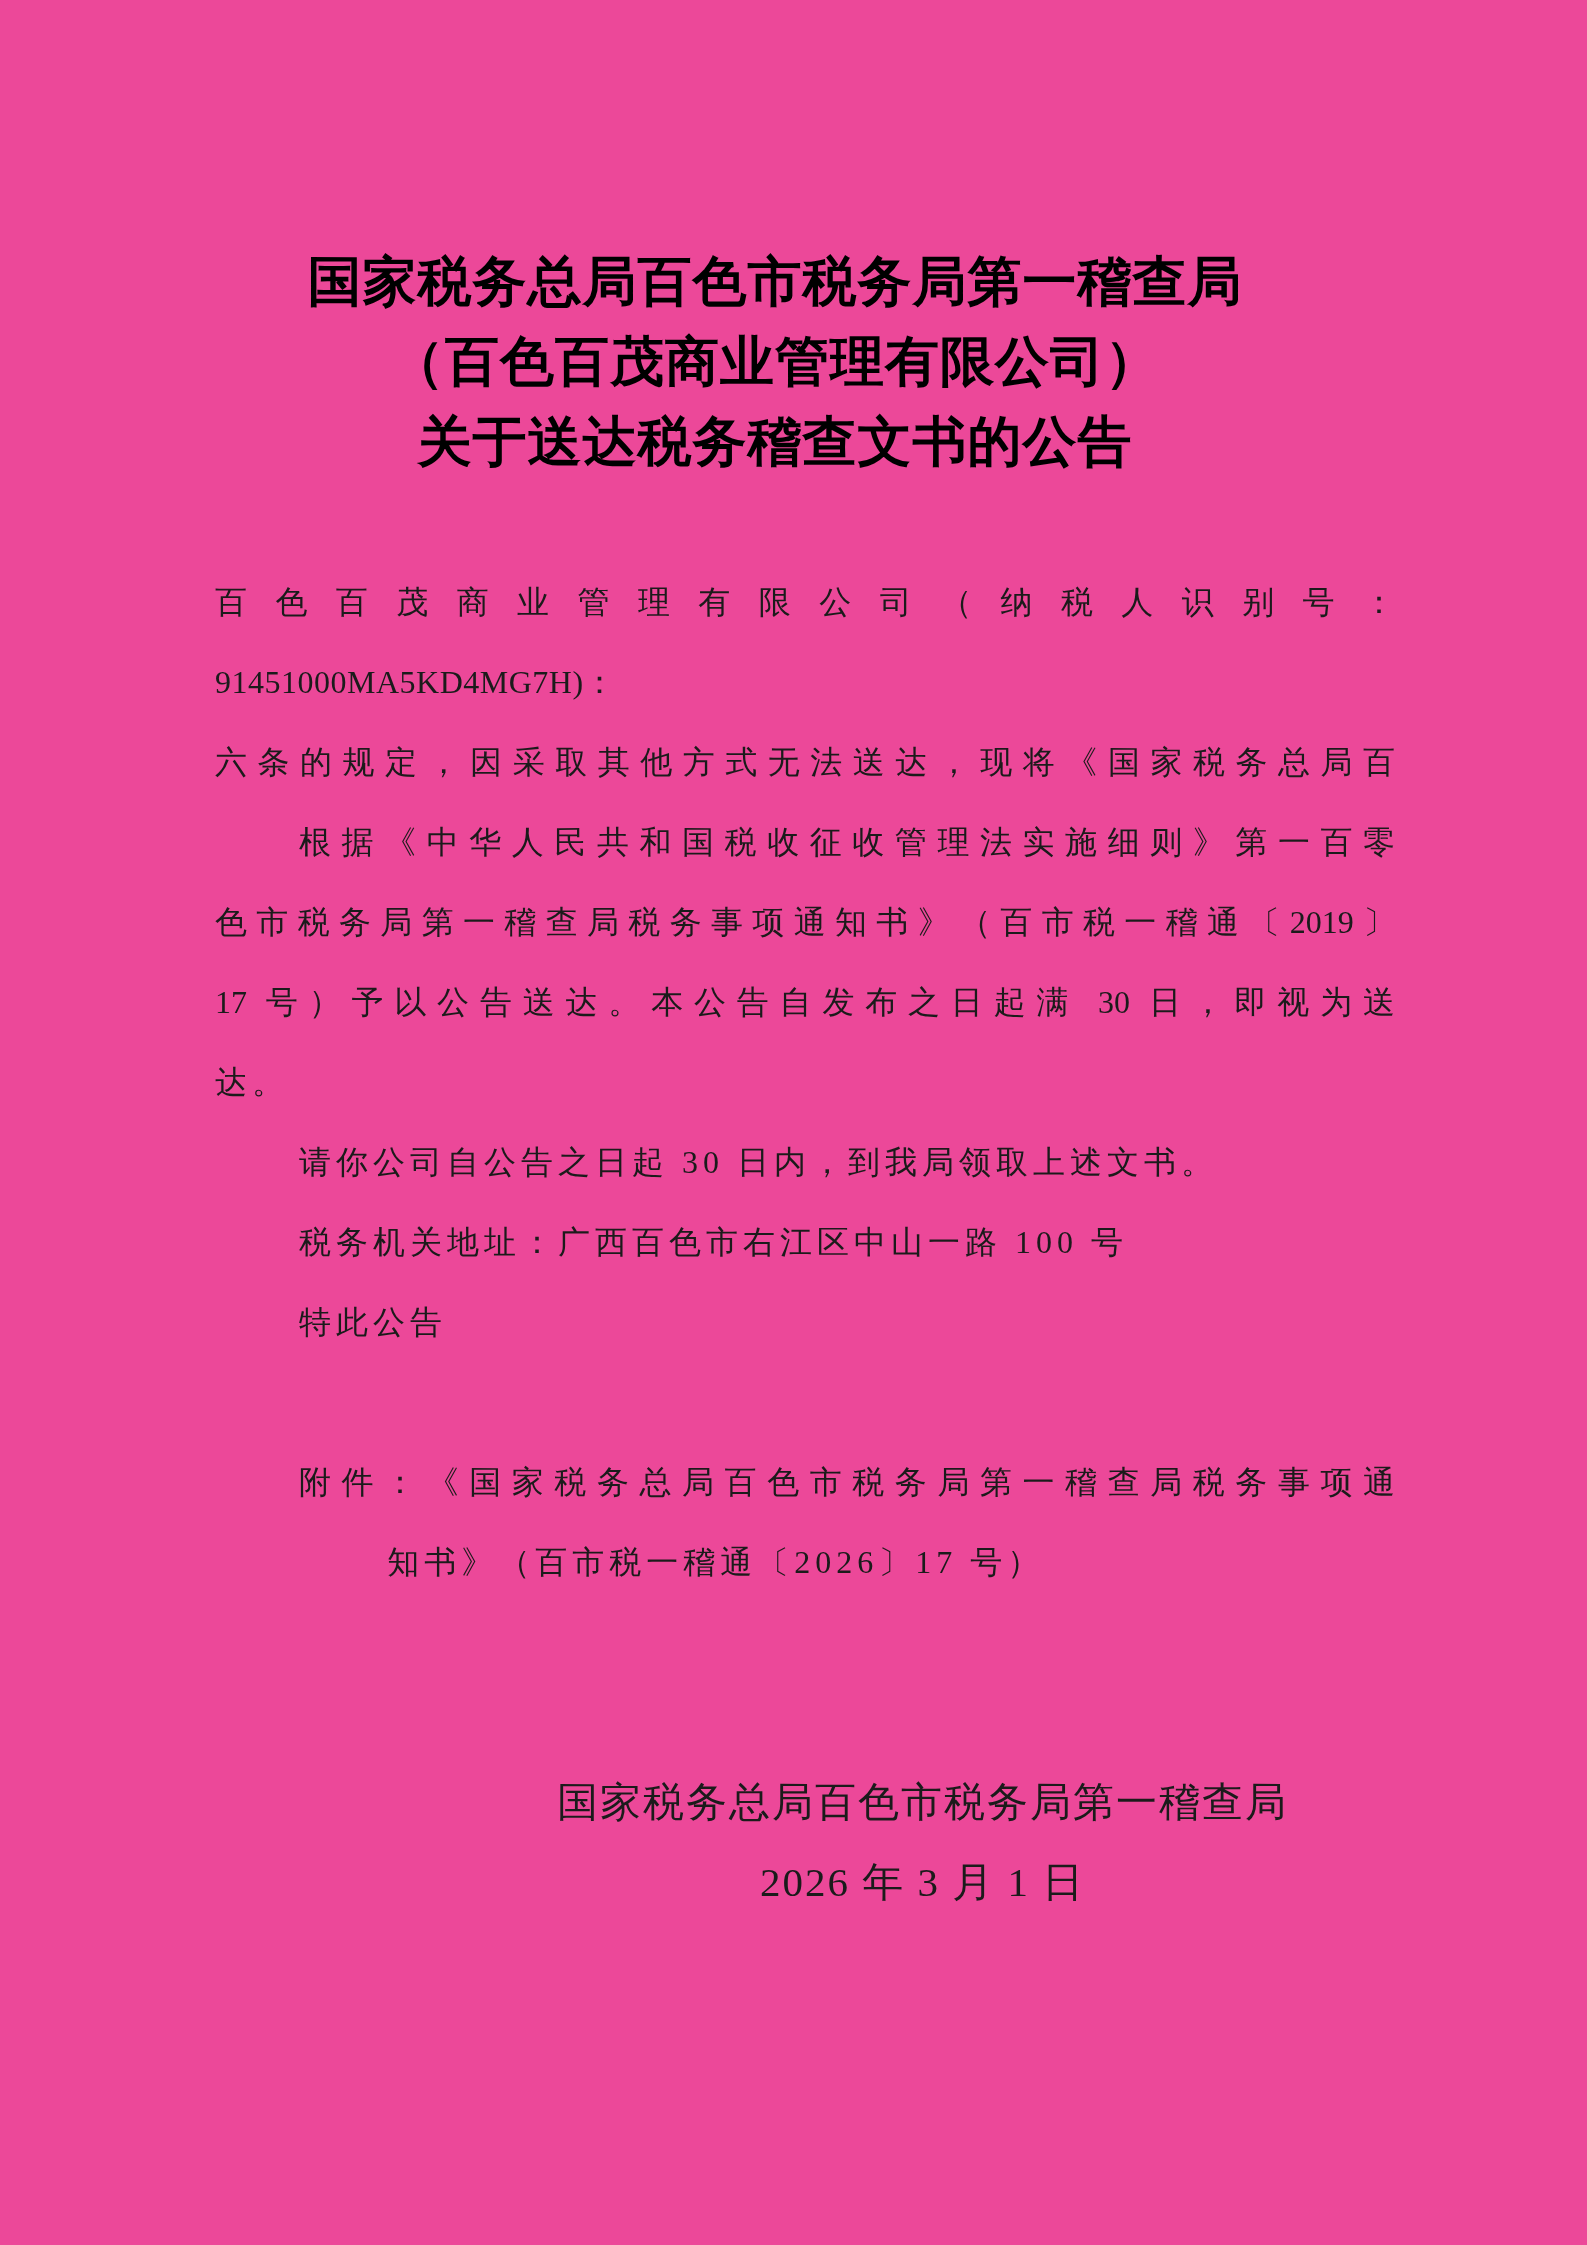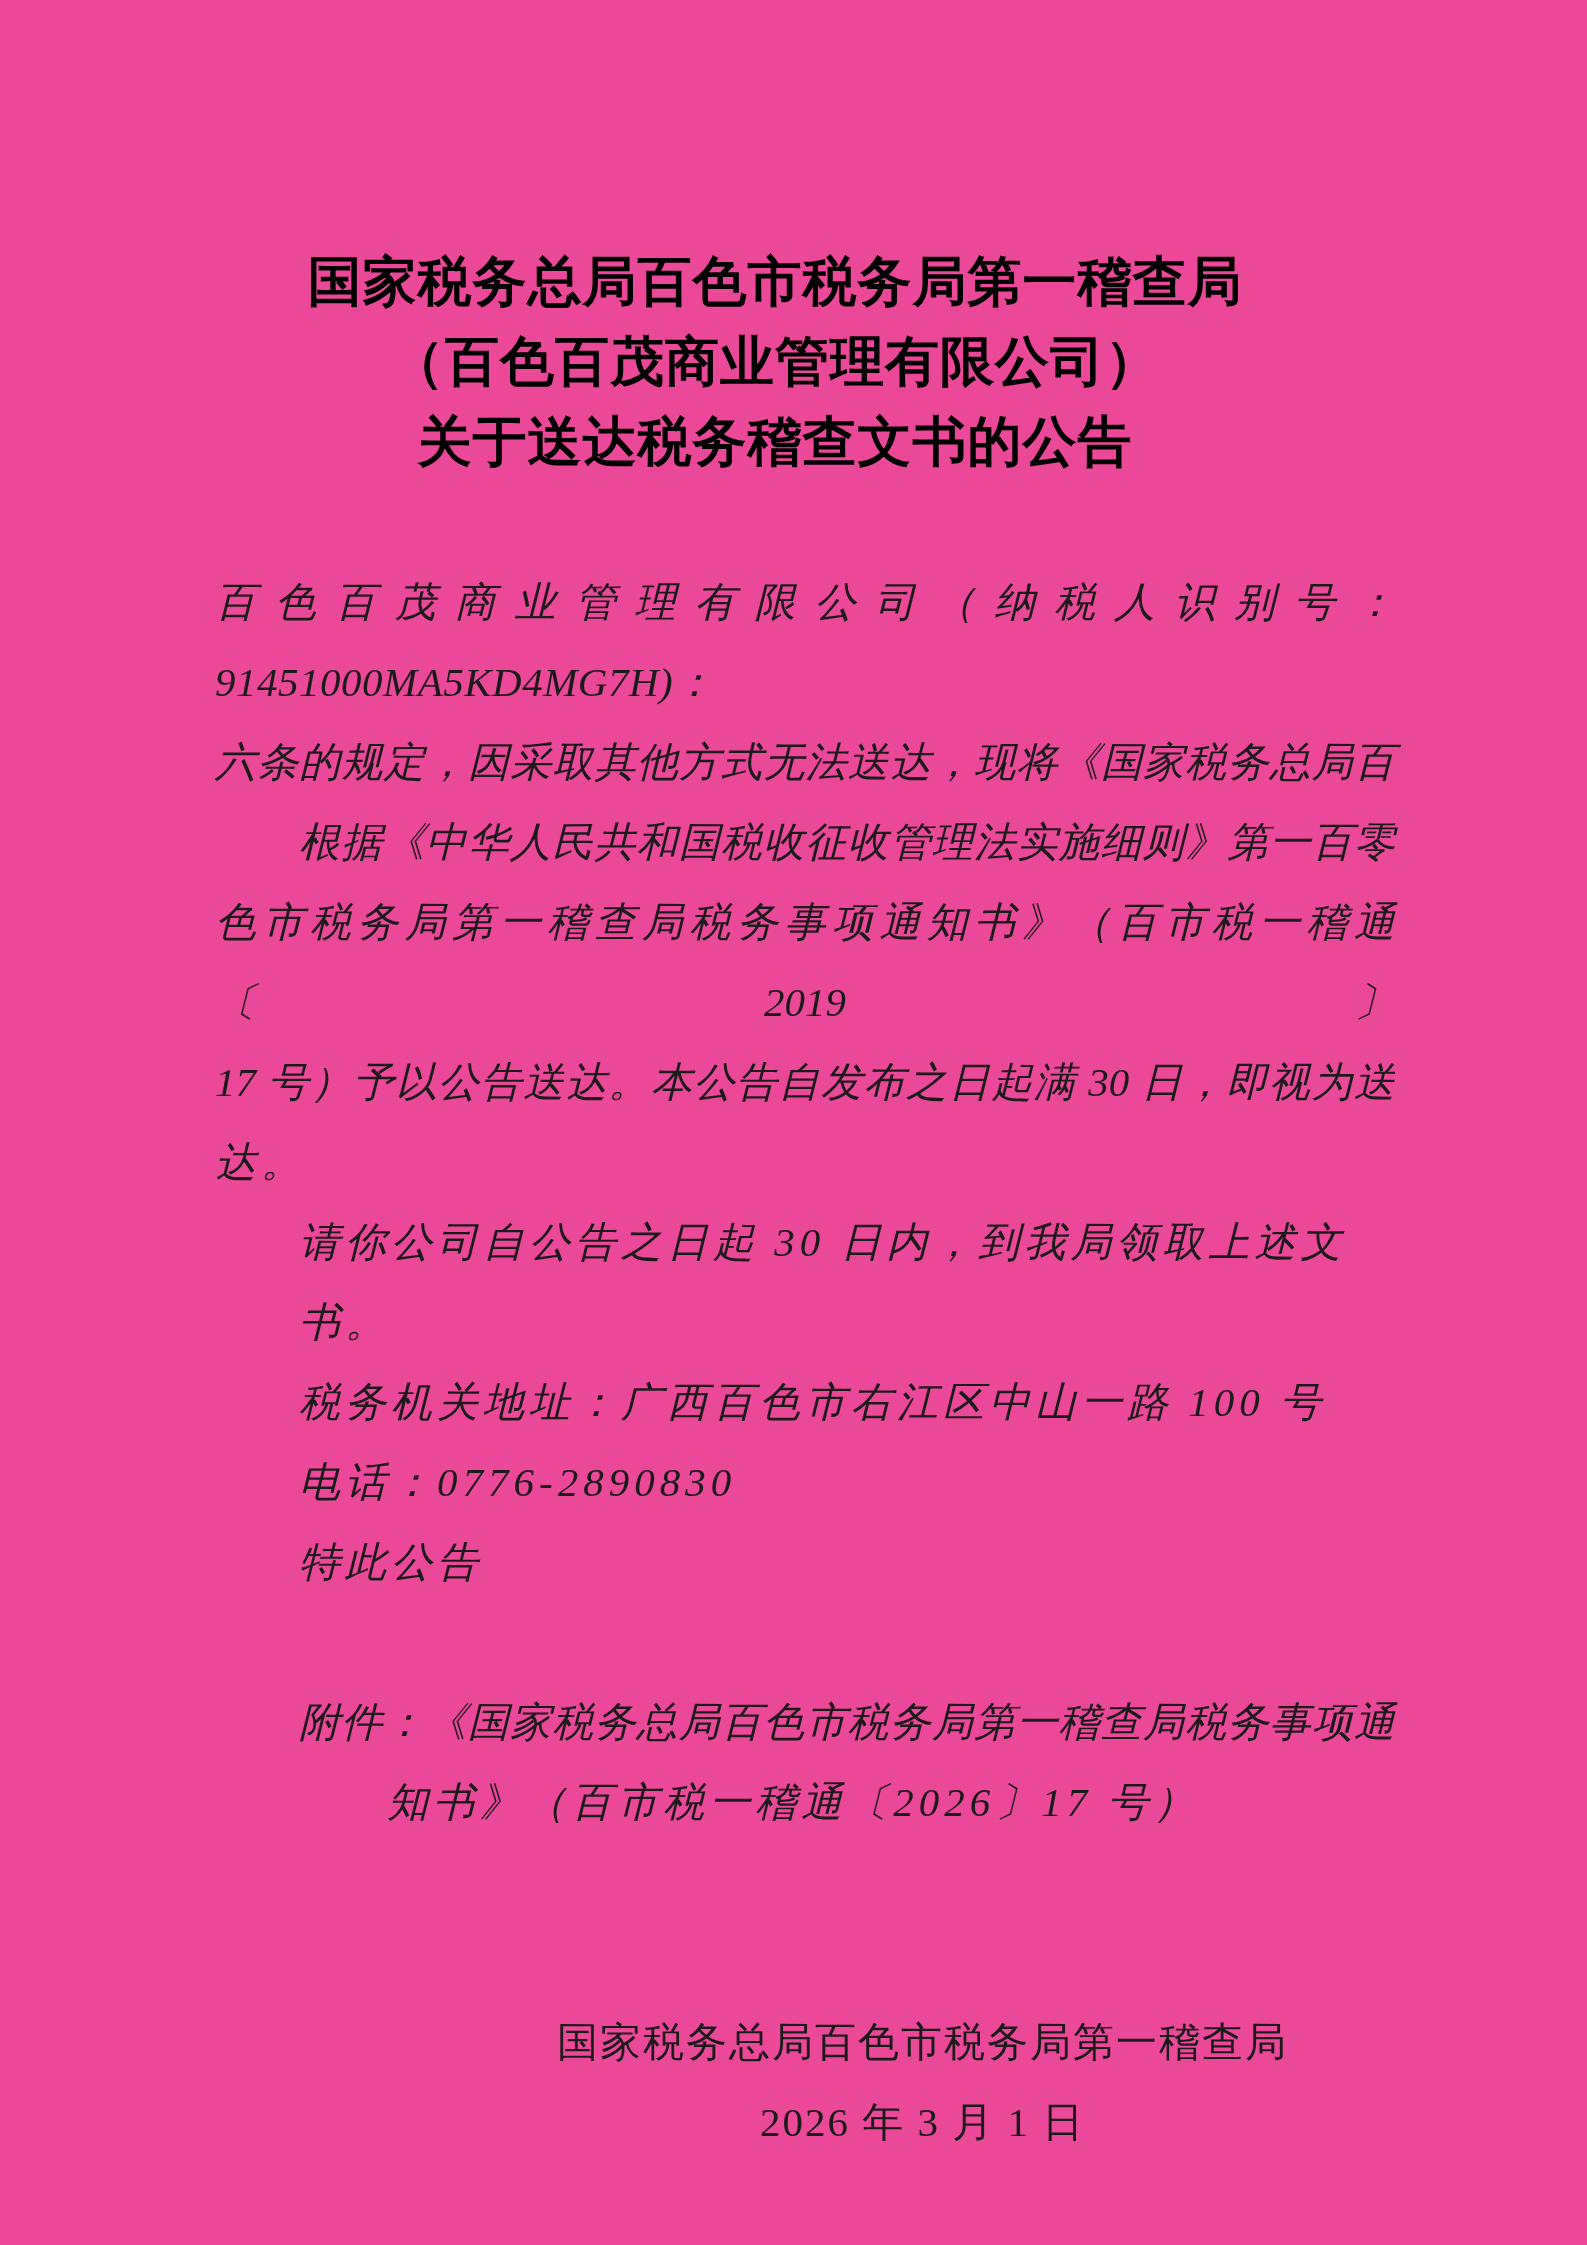--- a/index.html
+++ b/index.html
@@ -24,24 +24,23 @@
     left: -30px;
     text-align: center;
     font-size: 54px;
     line-height: 80px;
     font-weight: bold;
     color: #000000;
     letter-spacing: 1px;
   }
   .body-block {
     margin-top: 80px;
-    font-size: 41px;
+    font-size: 32px;
     line-height: 80px;
     color: #1b1b1b;
-    font-style: italic;
   }
   .line {
     min-height: 80px;
     white-space: pre-wrap;
   }
   
   .line.justify {
     text-align: justify;
     text-align-last: justify;
   }
@@ -81,21 +80,20 @@
     <div>
         <div class="line justify">百色百茂商业管理有限公司（纳税人识别号：</div>
         <div class="line tight">91451000MA5KD4MG7H)：</div>
         <div class="line justify">六条的规定，因采取其他方式无法送达，现将《国家税务总局百</div>
         <div class="line justify" style="padding-left: 84px;">根据《中华人民共和国税收征收管理法实施细则》第一百零</div>
         <div class="line justify">色市税务局第一稽查局税务事项通知书》（百市税一稽通〔2019〕</div>
         <div class="line justify">17 号）予以公告送达。本公告自发布之日起满 30 日，即视为送</div>
         <div class="line normal">达。</div>
         <div class="line normal" style="padding-left: 84px;">请你公司自公告之日起 30 日内，到我局领取上述文书。</div>
         <div class="line normal" style="padding-left: 84px;">税务机关地址：广西百色市右江区中山一路 100 号</div>
-        <div class="line normal" style="padding-left: 84px;">电话：0776-2890830</div>
         <div class="line normal" style="padding-left: 84px;">特此公告</div>
         <div class="line justify" style="padding-left: 84px; margin-top: 80px;">附件：《国家税务总局百色市税务局第一稽查局税务事项通</div>
         <div class="line normal" style="padding-left: 172.2px;">知书》（百市税一稽通〔2026〕17 号）</div>
       </div>
   </div>
 
   <div class="sign-block">
     <div>国家税务总局百色市税务局第一稽查局</div>
     <div>2026 年 3 月 1 日</div>
   </div>

